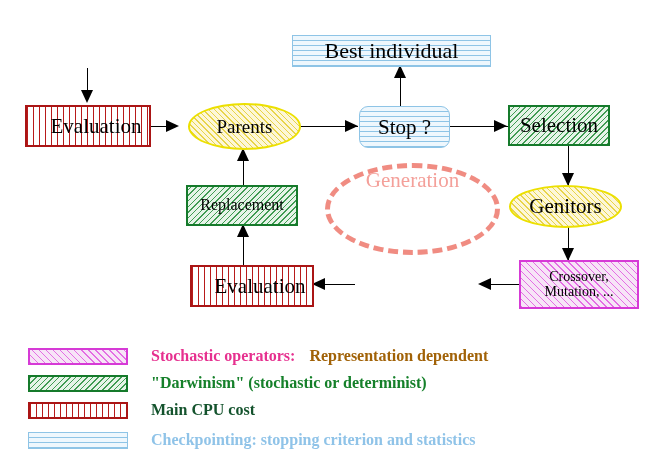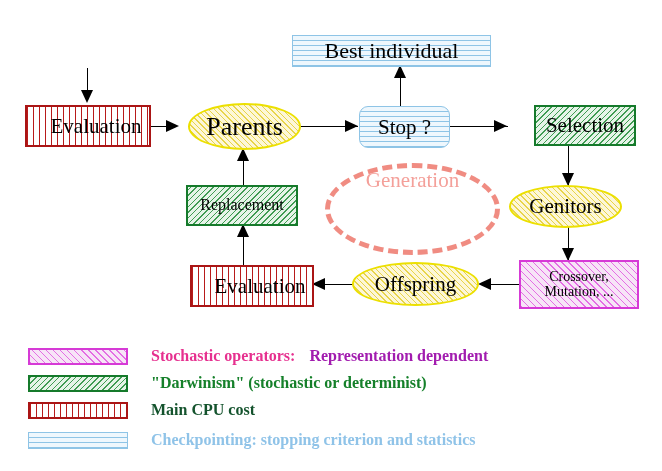--- a/index.html
+++ b/index.html
@@ -160,63 +160,60 @@
 
   <div class="gen-ellipse" style="left:325px; top:163px; width:175px; height:92px; font-size:21px;">
     <span>Generation</span>
   </div>
 
 
   <div class="node pat-red-vert" style="left:25px; top:105px; width:126px; height:42px; font-size:21px;">
     <span class="lbl">Evaluation</span>
   </div>
 
-  <div class="node pat-yellow-diag ellipse" style="left:188px; top:103px; width:113px; height:47px; font-size:26px;">
+  <div class="node pat-yellow-diag ellipse" style="left:188px; top:103px; width:113px; height:47px; font-size:19px;">
     <span class="lbl">Parents</span>
   </div>
 
   <div class="node pat-blue-horiz" style="left:292px; top:35px; width:199px; height:32px; font-size:22px;">
     <span class="lbl">Best individual</span>
   </div>
 
   <div class="node pat-blue-horiz rounded" style="left:359px; top:106px; width:91px; height:42px; font-size:21px;">
     <span class="lbl">Stop ?</span>
   </div>
 
-  <div class="node pat-green-diag" style="left:508px; top:105px; width:102px; height:41px; font-size:21px;margin-left:26px;">
+  <div class="node pat-green-diag" style="left:508px; top:105px; width:102px; height:41px; font-size:21px;">
     <span class="lbl">Selection</span>
   </div>
 
   <div class="node pat-yellow-diag ellipse" style="left:509px; top:185px; width:113px; height:43px; font-size:21px;">
     <span class="lbl">Genitors</span>
   </div>
 
   <div class="node pat-magenta-diag" style="left:519px; top:260px; width:120px; height:49px; font-size:14px; flex-direction:column;">
     <span class="lbl">Crossover,</span>
     <span class="lbl">Mutation, ...</span>
   </div>
 
-  <div class="node pat-yellow-diag ellipse" style="left:352px; top:262px; width:127px; height:44px; font-size:21px;">
-    <span class="lbl">Offspring</span>
-  </div>
 
   <div class="node pat-red-vert" style="left:190px; top:265px; width:124px; height:42px; font-size:21px;">
     <span class="lbl">Evaluation</span>
   </div>
 
   <div class="node pat-green-diag" style="left:186px; top:185px; width:112px; height:41px; font-size:16px;">
     <span class="lbl">Replacement</span>
   </div>
 
   <div id="legend">
 
     <div class="legend-row" style="top:6px;">
       <div class="swatch pat-magenta-diag"></div>
       <div class="legend-text">
-        <span style="color:#e6308f;">Stochastic operators:</span><span class="second" style="color:#a21caf;">Representation dependent</span>
+        <span style="color:#e6308f;">Stochastic operators:</span><span class="second" style="color:#a16207;">Representation dependent</span>
       </div>
     </div>
 
     <div class="legend-row" style="top:33px;">
       <div class="swatch pat-green-diag"></div>
       <div class="legend-text" style="color:#15802a;">"Darwinism" (stochastic or determinist)</div>
     </div>
 
     <div class="legend-row" style="top:60px;">
       <div class="swatch pat-red-vert"></div>

